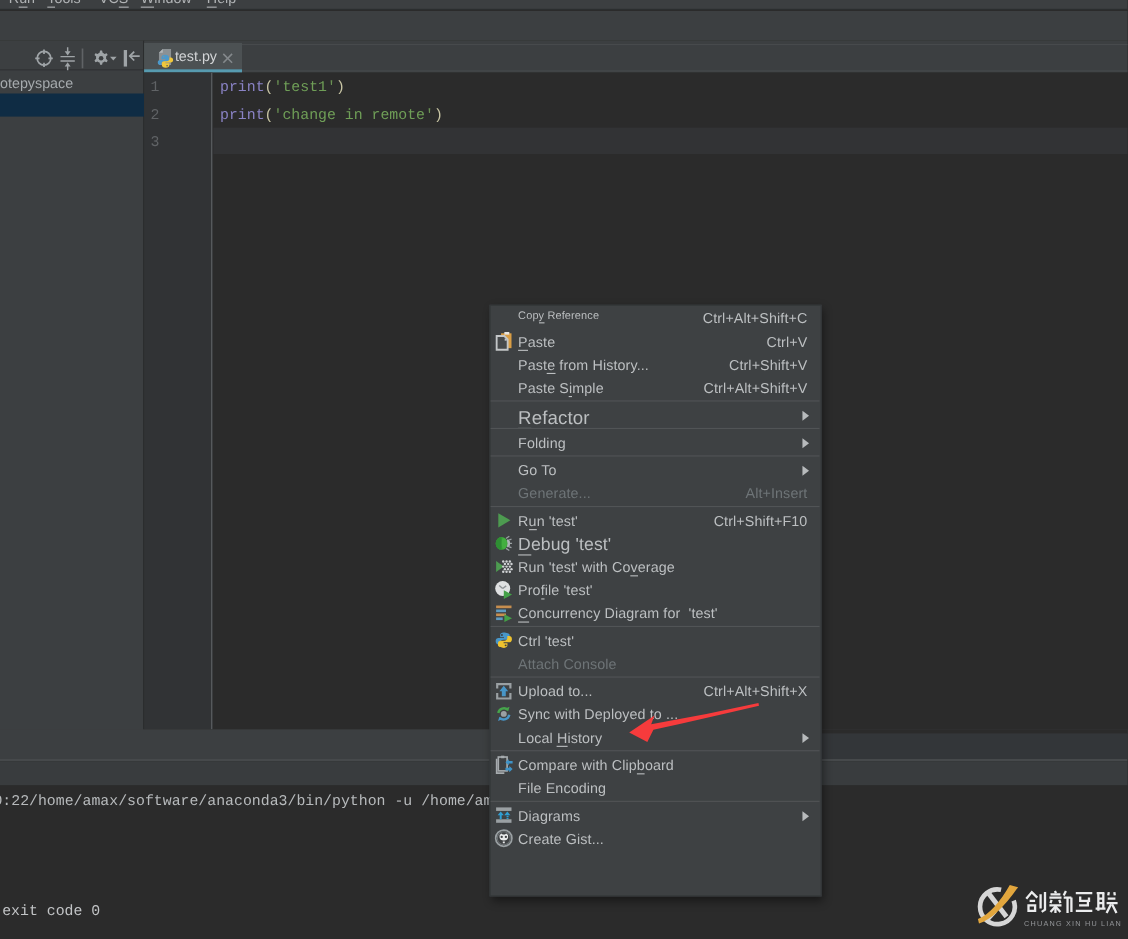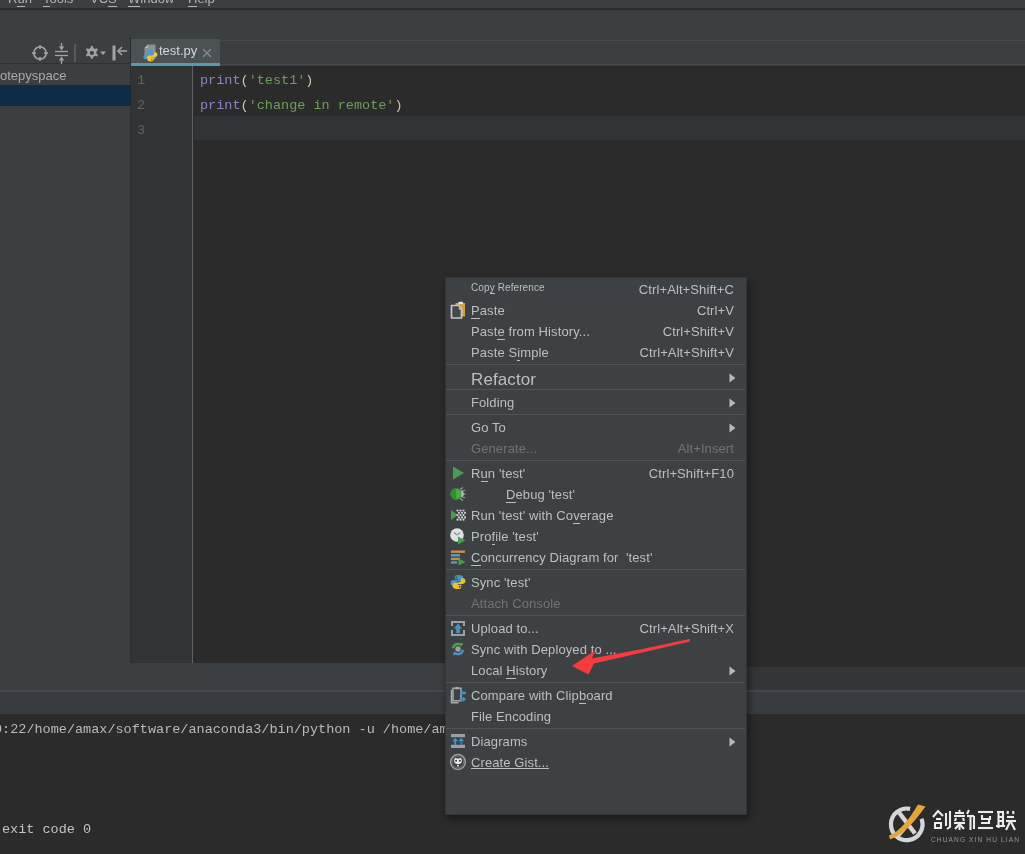--- a/index.html
+++ b/index.html
@@ -187,21 +187,21 @@
                 <line x1="12" y1="6.5" x2="16" y2="5.2"></line>
                 <line x1="12" y1="11.5" x2="16" y2="12.8"></line>
                 <line x1="12.5" y1="9" x2="16.5" y2="9"></line>
               </g>
               <path d="M12 5.2 a4 4 0 0 1 0 7.6 Z" fill="#aeb3b6"></path>
               <circle cx="12.2" cy="9" r="2.6" fill="#aeb3b6"></circle>
               <ellipse cx="7" cy="9" rx="5.4" ry="5.8" fill="#3fa63c"></ellipse>
               <path d="M7 3.2 a5.4 5.8 0 0 0 0 11.6 Z" fill="#2e8f33"></path>
               <ellipse cx="9.3" cy="9" rx="2.2" ry="5.2" fill="#46b441" opacity="0.7"></ellipse>
             </svg></span>
-          <span style="position:absolute;left:25px;top:3px;font-size:13px;letter-spacing:0.1px;color:#bcbfc1;white-space:pre;margin-left:35px;"><u>D</u>ebug 'test'</span>
+          <span style="position:absolute;left:25px;top:3px;font-size:16px;letter-spacing:0.1px;color:#bcbfc1;white-space:pre;"><u>D</u>ebug 'test'</span>
         </div>
   <div style="height:21px;position:relative;text-align:right;">
           <span style="position:absolute;left:3px;top:1px;"><svg width="18" height="18" viewBox="0 0 18 18">
               <path d="M2 4 L9 9 L2 14 Z" fill="#4d9b50"></path>
               <g fill="#cfd2d4">
                 <circle cx="8.5" cy="4.5" r="1.1"></circle>
                 <circle cx="11.5" cy="4.5" r="1.1"></circle>
                 <circle cx="14.5" cy="4.5" r="1.1"></circle>
                 <circle cx="10" cy="6.8" r="1.1"></circle>
                 <circle cx="13" cy="6.8" r="1.1"></circle>
@@ -241,21 +241,21 @@
           <span style="position:absolute;left:25px;top:3px;font-size:13px;letter-spacing:0.1px;color:#bcbfc1;white-space:pre;"><u>C</u>oncurrency Diagram for&nbsp; 'test'</span>
         </div>
   <div style="height:4px;position:relative;">
           <div style="position:absolute;left:0;top:1px;width:100%;height:1px;background:#515456;"></div>
         </div>
   <div style="height:21px;position:relative;">
           <span style="position:absolute;left:3px;top:1px;"><svg width="18" height="18" viewBox="0 0 18 18">
               <path d="M8.8 2 c-2 0-3.1.9-3.1 2.3 l0 2 l3.5 0 l0 0.8 l-5 0 c-1.6 0-2.6 1-2.6 2.8 c0 1.8 1 2.9 2.6 2.9 l1.6 0 l0-1.7 c0-1.4 1.2-2.5 2.9-2.5 l3.3 0 c1.3 0 2.3-1 2.3-2.3 l0-2 C14.3 2.9 11.5 2 8.8 2 Z M7.3 3.4 a0.9 0.9 0 1 1 0 1.8 a0.9 0.9 0 0 1 0-1.8 Z" fill="#4896c8"></path>
               <path d="M9.2 16 c2 0 3.1-.9 3.1-2.3 l0-2 l-3.5 0 l0-0.8 l5 0 c1.6 0 2.6-1 2.6-2.8 c0-1.8-1-2.9-2.6-2.9 l-1.6 0 l0 1.7 c0 1.4-1.2 2.5-2.9 2.5 l-3.3 0 c-1.3 0-2.3 1-2.3 2.3 l0 2 c0 1.4 2.8 2.3 5.5 2.3 Z M10.7 14.6 a0.9 0.9 0 1 1 0-1.8 a0.9 0.9 0 0 1 0 1.8 Z" fill="#efc32f"></path>
             </svg></span>
-          <span style="position:absolute;left:25px;top:3px;font-size:13px;letter-spacing:0.1px;color:#bcbfc1;white-space:pre;">Sync 'test'</span>
+          <span style="position:absolute;left:25px;top:3px;font-size:13px;letter-spacing:0.1px;color:#bcbfc1;white-space:pre;">Ctrl 'test'</span>
         </div>
   <div style="height:21px;position:relative;">
           <span style="position:absolute;left:25px;top:3px;font-size:13px;letter-spacing:0.1px;color:#6e7477;white-space:pre;">Attach Console</span>
         </div>
   <div style="height:4px;position:relative;">
           <div style="position:absolute;left:0;top:1px;width:100%;height:1px;background:#515456;"></div>
         </div>
   <div style="height:21px;position:relative;">
           <span style="position:absolute;left:3px;top:1px;"><svg width="18" height="18" viewBox="0 0 18 18">
               <g stroke="#9aa0a3" stroke-width="2" fill="none">
@@ -320,21 +320,21 @@
         </div>
   <div style="height:21px;position:relative;">
           <span style="position:absolute;left:3px;top:1px;"><svg width="18" height="18" viewBox="0 0 18 18">
               <circle cx="9" cy="9" r="7.4" fill="#3e4143" stroke="#9aa0a3" stroke-width="1.5"></circle>
               <circle cx="9" cy="9" r="5.9" fill="none" stroke="#6a6f72" stroke-width="1"></circle>
               <path d="M5.2 6.2 L6.8 4.8 L8 5.6 L10 5.6 L11.2 4.8 L12.8 6.2 L12.9 8.2 C12.9 10 11.2 11.2 9 11.2 C6.8 11.2 5.1 10 5.1 8.2 Z" fill="#e7e9ea"></path>
               <circle cx="7.1" cy="7.8" r="1.05" fill="#3e4143"></circle>
               <circle cx="10.9" cy="7.8" r="1.05" fill="#3e4143"></circle>
               <path d="M8.1 12 L8.1 13.5 L9.9 13.5 L9.9 12 Z" fill="#e7e9ea"></path>
             </svg></span>
-          <span style="position:absolute;left:25px;top:3px;font-size:13px;letter-spacing:0.1px;color:#bcbfc1;white-space:pre;text-decoration:underline;">Create Gist...</span>
+          <span style="position:absolute;left:25px;top:3px;font-size:13px;letter-spacing:0.1px;color:#bcbfc1;white-space:pre;">Create Gist...</span>
         </div>
 </div>
   </div>
 
   <svg class="abs" style="left:0;top:0;pointer-events:none;" width="1025" height="854" viewBox="0 0 1025 854">
     <path d="M572 666 L595 650.5 L592 658.5 Q640 650 689.5 639 L690 641.5 Q645 652 594 663.5 L588.5 674.5 Z" fill="#f63b3c"></path>
   </svg>
 
   <svg class="abs" style="left:860px;top:780px;" width="165" height="74" viewBox="0 0 165 74">
 

